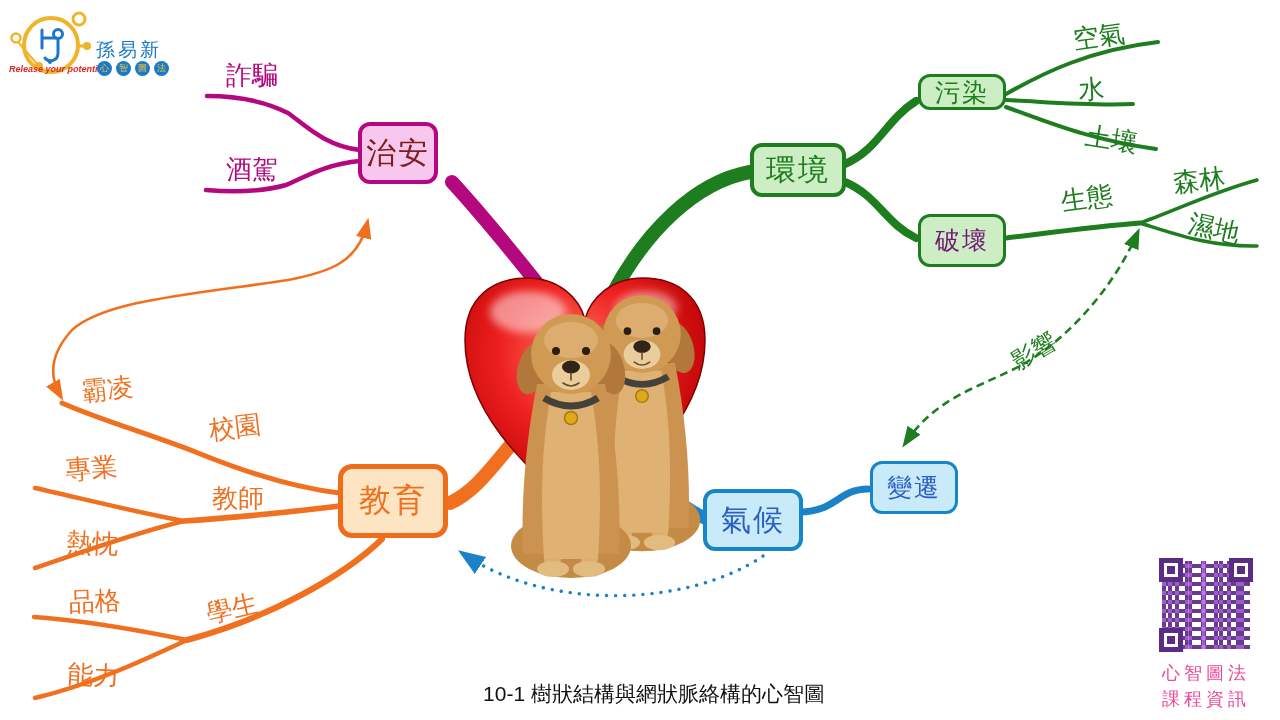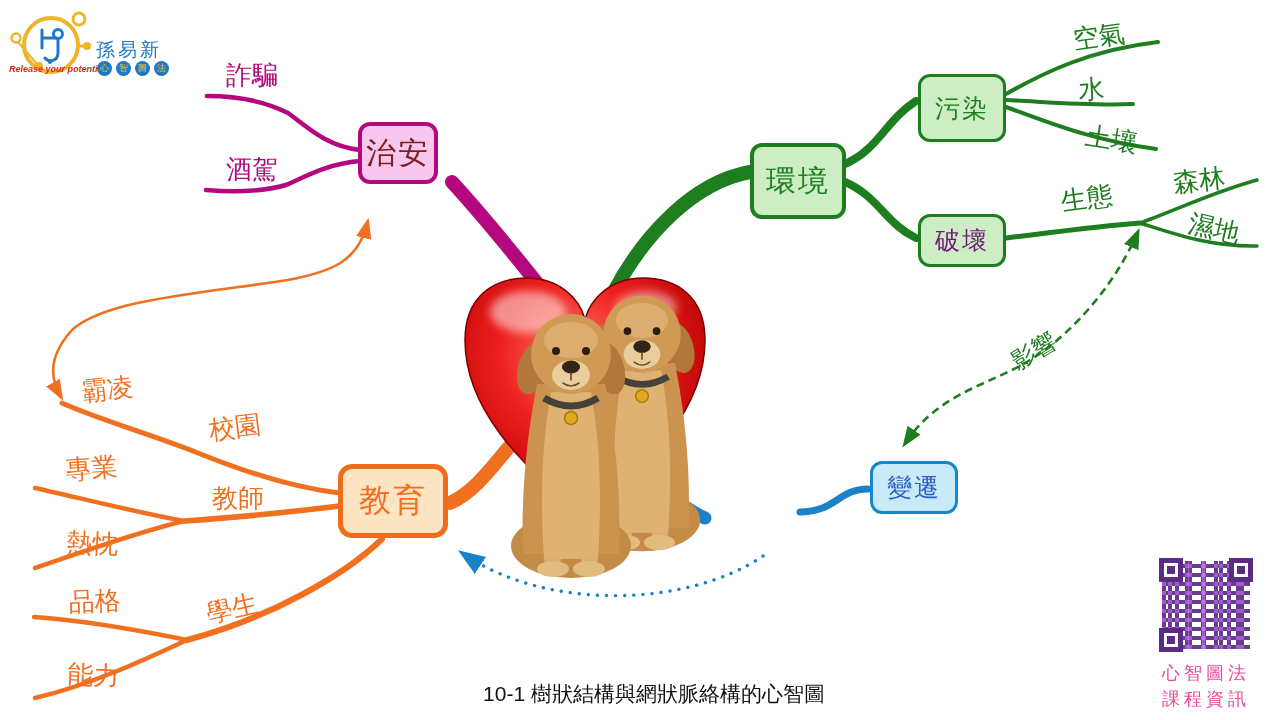--- a/index.html
+++ b/index.html
@@ -8,22 +8,22 @@
   #stage { position:relative; width:1280px; height:720px; background:#fff; }
   #curves { position:absolute; left:0; top:0; }
   svg text { font-family:"Liberation Sans", sans-serif; }
 
   
   .node { position:absolute; display:flex; align-items:center; justify-content:center;
           border-radius:12px; font-weight:400; letter-spacing:2px; }
   .n-main { font-size:30px; }
   .n-sub  { font-size:25px; }
   #box-zhian   { left:358px; top:122px; width:80px; height:62px; background:#F8C7EE; border:4px solid #B4087E; color:#7f1d1d; }
-  #box-huanjing{ left:750px; top:143px; width:96px;  height:76px; background:#CDEDC5; border:4px solid #1E7D1E; color:#1E7D1E; }
-  #box-wuran   { left:918px; top:74px;  width:88px;  height:68px; background:#CDEDC5; border:3.5px solid #1E7D1E; color:#1E7D1E; }
+  #box-huanjing{ left:750px; top:143px; width:96px;  height:54px; background:#CDEDC5; border:4px solid #1E7D1E; color:#1E7D1E; }
+  #box-wuran   { left:918px; top:74px;  width:88px;  height:36px; background:#CDEDC5; border:3.5px solid #1E7D1E; color:#1E7D1E; }
   #box-pohuai  { left:918px; top:214px; width:88px;  height:53px; background:#CDEDC5; border:3.5px solid #1E7D1E; color:#701a75; }
   #box-qihou   { left:703px; top:489px; width:100px; height:62px; background:#C9EAF9; border:4px solid #1686C8; color:#2C5FC4; }
   #box-bianqian{ left:870px; top:461px; width:88px;  height:53px; background:#C9EAF9; border:3.5px solid #1686C8; color:#2C5FC4; }
   #box-jiaoyu  { left:338px; top:464px; width:110px; height:74px; background:#FDE5C4; border:5px solid #EF6C1A; color:#F07020; border-radius:14px; font-size:32px; }
 
   
   #logo { position:absolute; left:6px; top:4px; width:230px; height:95px; }
   #logo .brand { position:absolute; left:90px; top:33px; font-size:19px; letter-spacing:3px; color:#1B79C9; font-weight:400; }
   #logo .tagline { position:absolute; left:3px; top:60px; font-size:9px; font-weight:700; font-style:italic; color:#E2251E; }
   #logo .badges { position:absolute; left:91px; top:57px; display:flex; gap:4px; }
@@ -162,20 +162,21 @@
       <text transform="translate(95,610)  rotate(-2)" text-anchor="middle" fill="#F07020">品格</text>
       <text transform="translate(234,617) rotate(-13)" text-anchor="middle" fill="#F07020">學生</text>
       <text transform="translate(93,684)  rotate(3)" text-anchor="middle" fill="#F07020">能力</text>
     </g>
   </svg>
 
   <div class="node n-main" id="box-zhian">治安</div>
   <div class="node n-main" id="box-huanjing">環境</div>
   <div class="node n-sub" id="box-wuran">污染</div>
   <div class="node n-sub" id="box-pohuai">破壞</div>
+  <div class="node n-main" id="box-qihou">氣候</div>
   <div class="node n-main" id="box-jiaoyu">教育</div>
   <div class="node n-sub" id="box-bianqian">變遷</div>
 
   <div id="logo">
     <svg width="230" height="95" viewBox="0 0 230 95">
       <circle cx="45" cy="41" r="27" fill="none" stroke="#F0B42A" stroke-width="4"></circle>
       <circle cx="73" cy="15" r="6" fill="none" stroke="#F0B42A" stroke-width="3"></circle>
       <circle cx="10" cy="34" r="4.5" fill="none" stroke="#F0B42A" stroke-width="2.5"></circle>
       <line x1="12" y1="38" x2="31" y2="60" stroke="#F0B42A" stroke-width="2"></line>
       <circle cx="33" cy="62" r="4" fill="#F0B42A"></circle>

